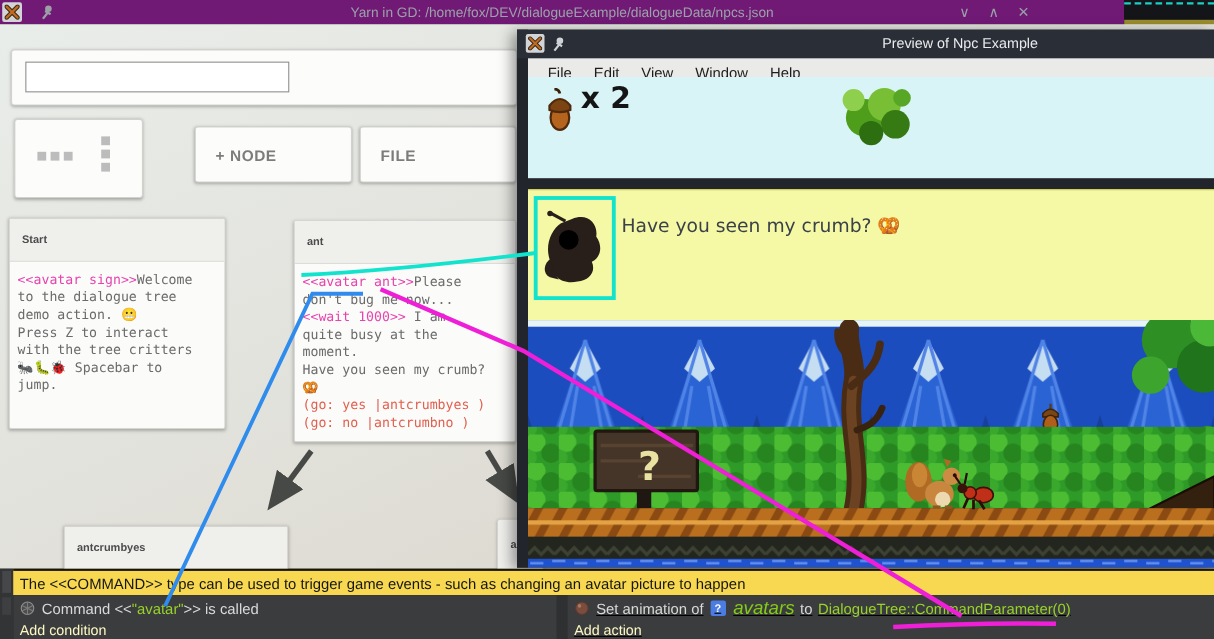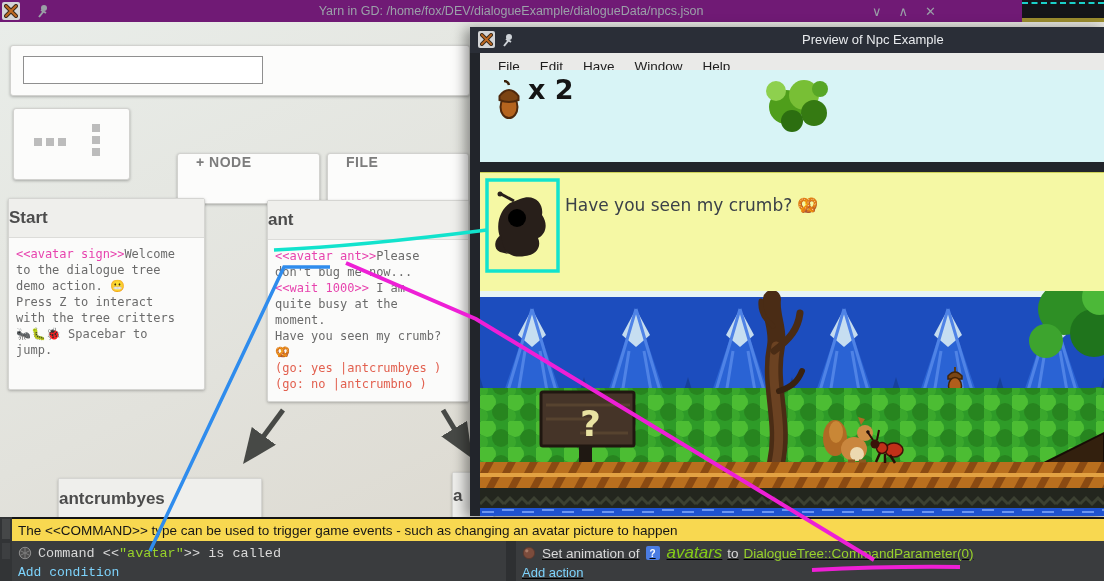--- a/index.html
+++ b/index.html
@@ -32,30 +32,30 @@
   .filters{position:absolute;left:252px;top:0;height:100%;display:flex;align-items:center;}
   .fgroup{display:flex;align-items:center;margin-right:13px;}
   .cb{width:16px;height:16px;border:1px solid #b3b3b3;background:#f1f1f1;border-radius:3px;
       display:inline-block;position:relative;}
   .cb.checked{background:#fff;border-color:#999;}
   .cb.checked::after{content:"✔";position:absolute;left:1px;top:-3px;font-size:15px;font-weight:bold;
       color:#3a3a3a;font-family:"DejaVu Sans",sans-serif;}
   .cb-label{font-size:15px;color:#1d1d1d;margin-left:8px;}
   .grid-card{left:13px;top:86px;width:115px;height:70px;}
   .dot{position:absolute;width:8px;height:8px;background:#bcbcbc;}
-  .btn{display:flex;align-items:flex-start;cursor:pointer;margin-top:38px;}
+  .btn{display:flex;align-items:center;cursor:pointer;}
   .btn-node{left:177px;top:93px;width:141px;height:49px;}
   .btn-file{left:327px;top:93px;width:140px;height:49px;}
   .btn span{font-size:14px;font-weight:bold;color:#7c7c7c;letter-spacing:.5px;margin-left:18px;}
 
   
   .node{position:absolute;background:#fbfbfa;border:1px solid #d5d5d2;border-radius:2px;
         box-shadow:0 1px 3px rgba(0,0,0,.25);overflow:hidden;z-index:3;}
   .node-header{height:38px;background:#efefec;border-bottom:1px solid #dcdcd9;display:flex;align-items:center;}
-  .node-header span{font-size:17px;font-weight:bold;color:#4c4c4c;}
+  .node-header span{font-size:10px;font-weight:bold;color:#4c4c4c;margin-left:11px;}
   .node-body{padding:8px 7px;font-family:"DejaVu Sans Mono",monospace;font-size:12px;
              line-height:16px;color:#6b6b6b;white-space:pre-wrap;}
   .seg-cmd{color:#e743ae;}
   .seg-go{color:#e2604f;}
   .node-start{left:8px;top:176px;width:195px;height:190px;}
   .node-ant{left:267px;top:178px;width:200px;height:200px;}
   .node-yes{left:58px;top:456px;width:202px;height:39px;}
   .node-yes .node-header{height:39px;border-bottom:none;}
   .node-a{left:452px;top:450px;width:40px;height:45px;}
   .node-a .node-header{height:45px;border-bottom:none;}
@@ -84,34 +84,34 @@
   
   .leftstrip{position:absolute;left:0;top:517px;width:12px;height:64px;background:#323436;z-index:20;}
   .leftstrip i{position:absolute;left:2px;width:8px;background:#454748;display:block;}
   .leftstrip i:first-child{top:2px;height:20px;}
   .leftstrip i:last-child{top:26px;height:16px;background:#3d3f41;}
   .infobar{position:absolute;left:12px;top:517px;width:1092px;height:24px;background:#f8d850;
            border-top:2px solid #141414;box-sizing:border-box;z-index:20;
            display:flex;align-items:center;}
   .infobar span{font-size:13.5px;color:#161616;margin-left:6px;white-space:nowrap;}
   .events{position:absolute;left:12px;top:541px;width:1092px;height:40px;background:#3a3c3e;z-index:20;}
-  .ev-left{position:absolute;left:0;top:0;width:494px;height:40px;font-family:Liberation Mono, monospace;}
+  .ev-left{position:absolute;left:0;top:0;width:494px;height:40px;}
   .ev-divider{position:absolute;left:494px;top:0;width:10px;height:40px;background:#2e3032;}
   .ev-right{position:absolute;left:504px;top:0;width:588px;height:40px;text-decoration:underline;}
   .ev-row{display:flex;align-items:center;height:22px;padding:1px 6px 0 6px;}
   .ev-text{font-size:13.5px;color:#d9d9d9;white-space:pre;}
   .ev-green{font-size:13.5px;color:#98d22a;white-space:pre;}
   .ev-obj{font-size:17px;color:#84cc16;font-style:italic;margin:0 5px;}
   .ev-mid{font-size:13.5px;color:#d9d9d9;margin-right:5px;}
   .ev-val{font-size:13.5px;color:#98d22a;}
   .ev-icon{margin-right:6px;flex:0 0 auto;}
   .q-badge{width:14px;height:14px;background:#4a7ce2;color:#fff;border-radius:2px;font-size:10px;
            font-weight:bold;display:inline-flex;align-items:center;justify-content:center;
            margin:0 2px 0 6px;flex:0 0 auto;}
-  .ev-add{font-size:13px;color:#7dd3fc;padding:1px 6px;}
+  .ev-add{font-size:13px;color:#fef9c3;padding:1px 6px;}
 
   
   .overlay{position:absolute;left:0;top:0;width:1104px;height:581px;z-index:40;pointer-events:none;}
 </style>
 </head>
 <body>
 
 <div class="stage">
 
   <div class="yarn-titlebar">
@@ -228,21 +228,21 @@
             <circle cx="8" cy="4" r="3" fill="#cfd3d8"></circle>
             <path d="M5,6 L10,9 M7,8 L3,13" stroke="#cfd3d8" stroke-width="2"></path>
           </svg>
       </span>
       <span class="pv-title">Preview of Npc Example</span>
     </div>
 
     <div class="pv-menubar">
       <span class="menu-item">File</span>
       <span class="menu-item">Edit</span>
-      <span class="menu-item">Have</span>
+      <span class="menu-item">View</span>
       <span class="menu-item">Window</span>
       <span class="menu-item">Help</span>
     </div>
 
     <div class="pv-sky">
       <svg style="position:absolute;left:17px;top:10px" width="24" height="42" viewBox="0 0 24 42">
         <path d="M12,5 q-1,-4 -5,-4" stroke="#3a2008" stroke-width="2.5" fill="none"></path>
         <ellipse cx="12" cy="27" rx="8.5" ry="11" fill="#b5641e" stroke="#50290c" stroke-width="2"></ellipse>
         <path d="M2.5,16 Q12,4 21.5,16 L21.5,20 Q12,24 2.5,20 Z" fill="#7c4413" stroke="#50290c" stroke-width="2"></path>
       </svg>

